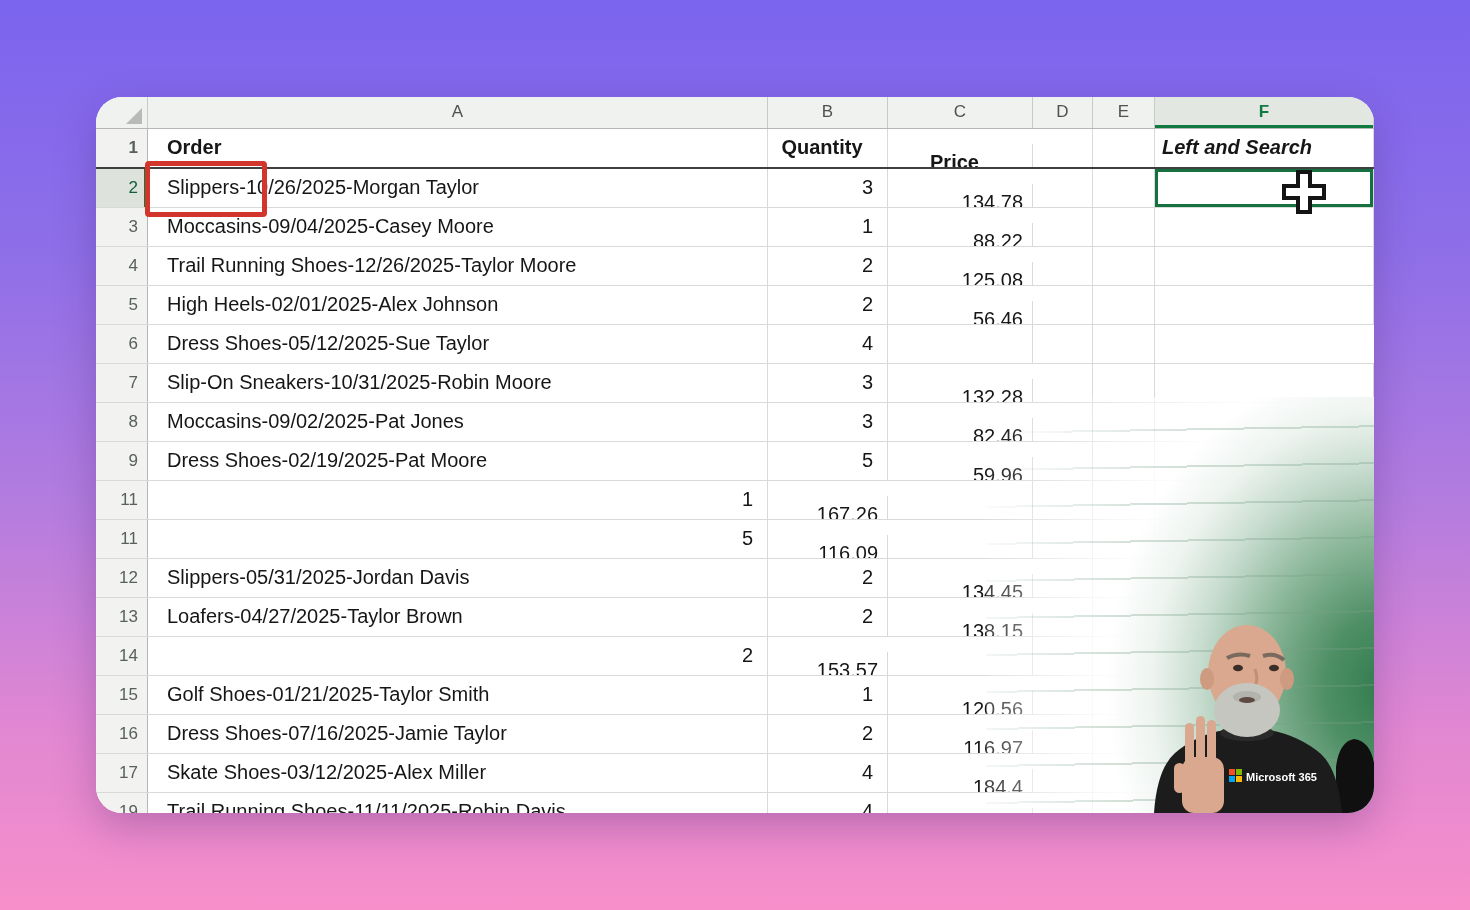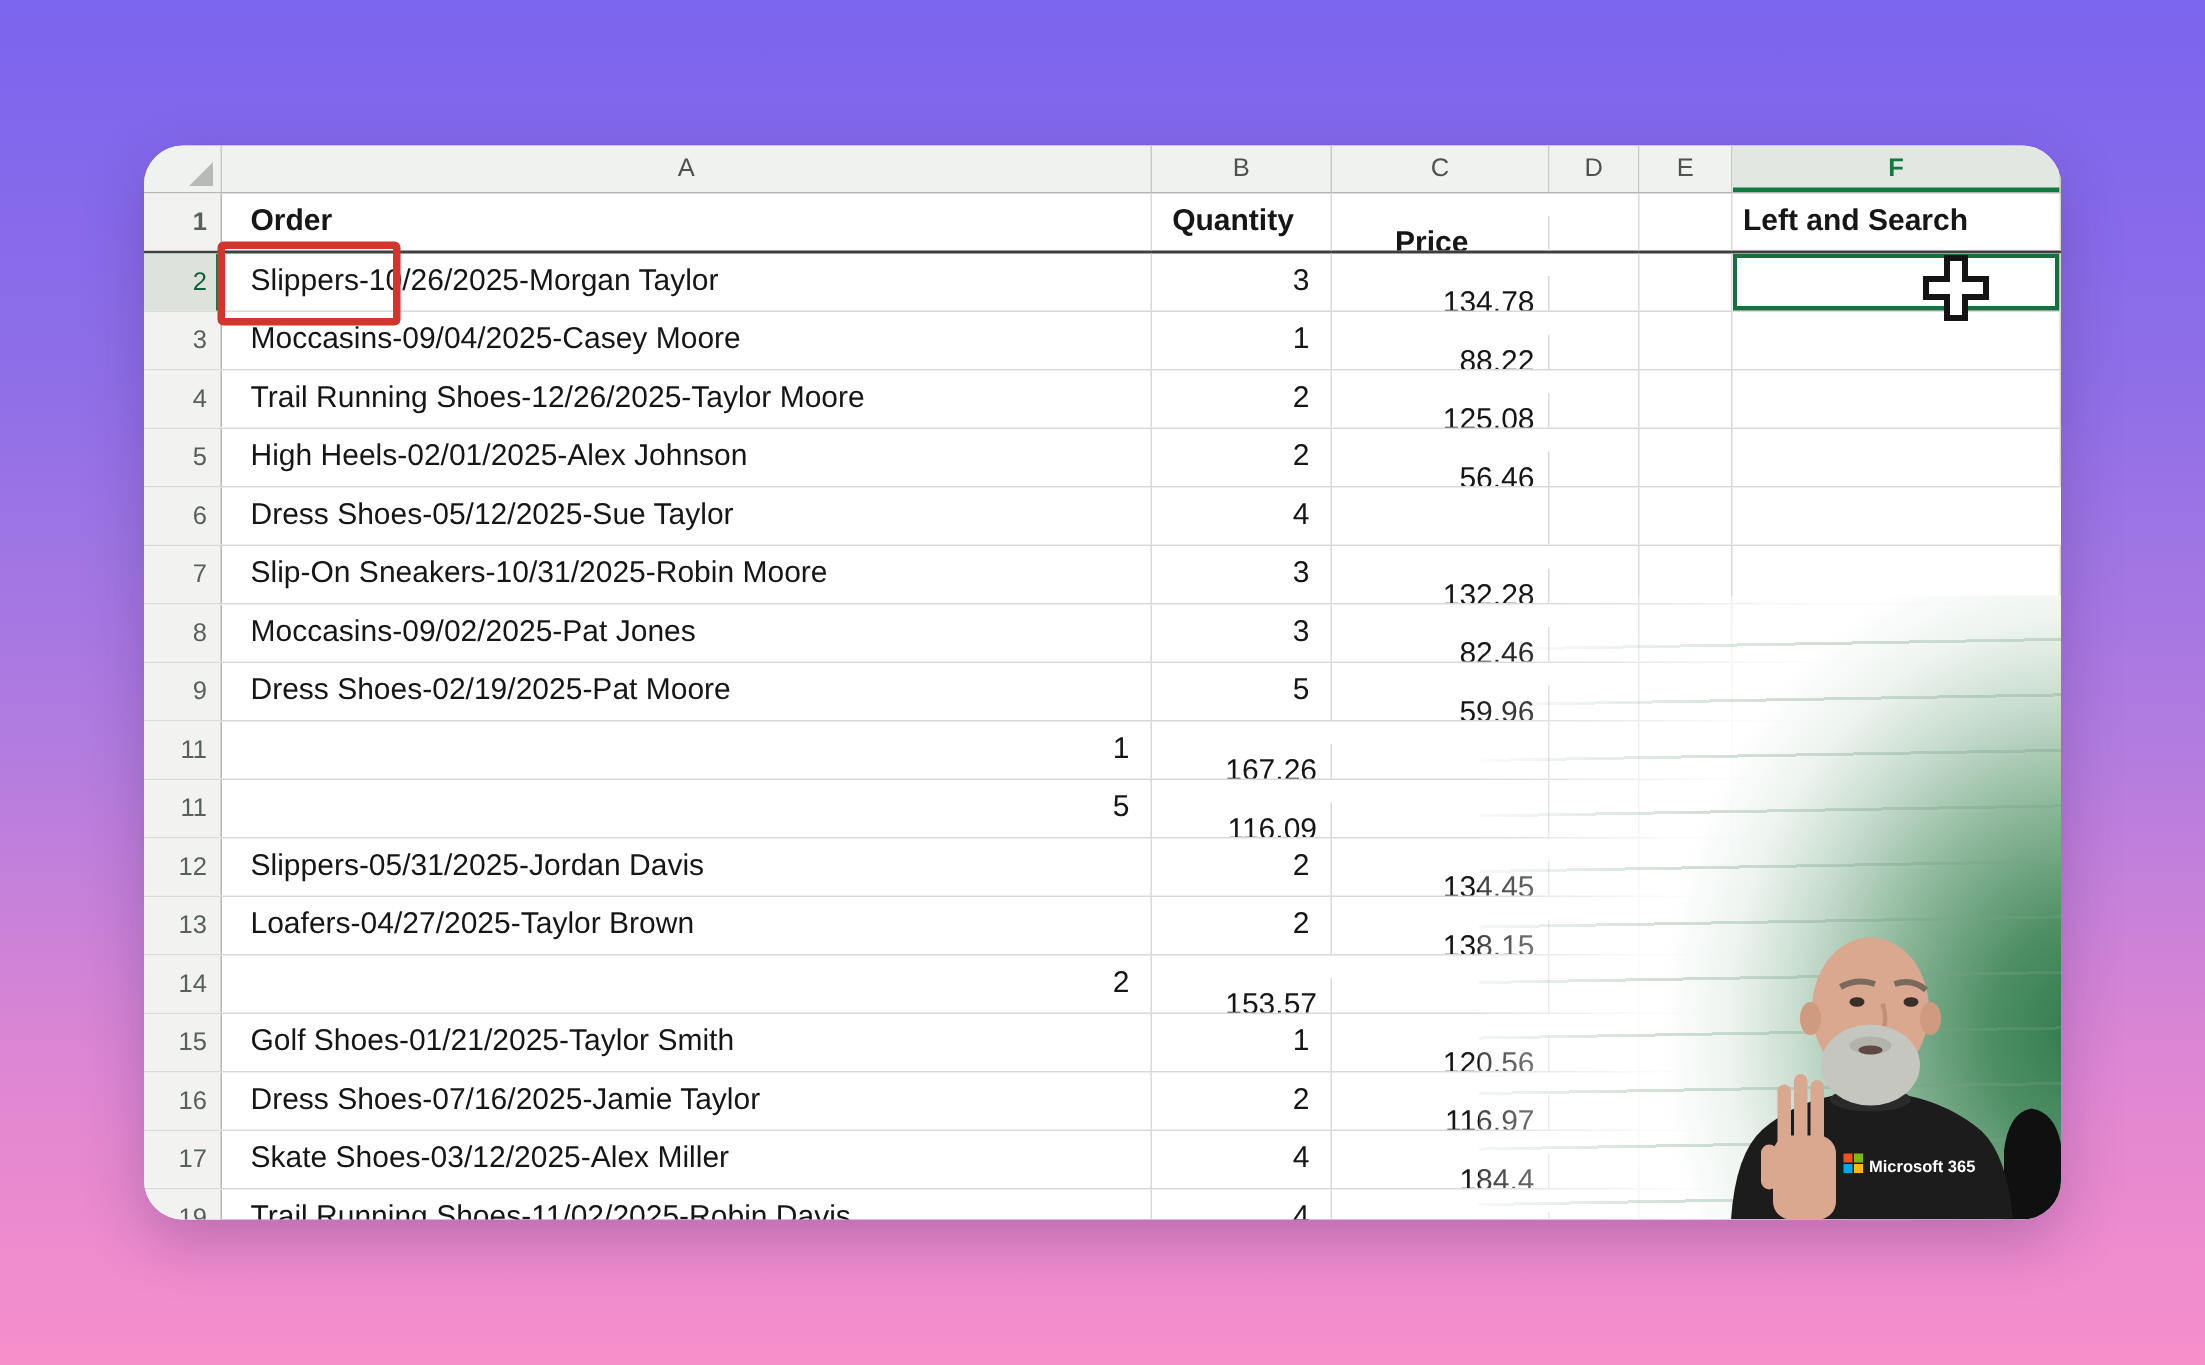--- a/index.html
+++ b/index.html
@@ -34,21 +34,21 @@
   .datarow{height:38px;border-bottom:1px solid #d8dad7;font-size:20px;color:#161616;}
   .datarow .cell{line-height:37px;}
   .rowno{
     background:#f2f3f1;border-right:1px solid #b4b7b4;color:#57605a;
     font-size:17px;text-align:right;padding-right:9px;box-sizing:border-box;
   }
   .selrow{background:#dde2dd;color:#11603a;box-shadow:inset -3px 0 0 0 #0f7b40;}
   .ca{padding-left:19px;}
   .cb{text-align:right;padding-right:14px;box-sizing:border-box;}
   .cc{text-align:right;padding-right:9px;box-sizing:border-box;margin-top:15px;}
-  .cf{padding-left:7px;}
+  .cf{padding-left:7px;font-style:italic;}
   .header-row{border-bottom:2px solid #3f3f3f;font-weight:bold;}
   .header-row .cb,.header-row .cc{text-align:center;padding-right:11px;}
   .selected-cell{box-shadow:inset 0 0 0 3px #15713f;}
   
   .redbox{
     position:absolute;left:49px;top:64px;width:112px;height:46px;
     border:5px solid #d2352b;border-radius:4px;z-index:30;pointer-events:none;
   }
   
   .overlay{
@@ -232,21 +232,21 @@
     <div class="cell rowno">17</div>
     <div class="cell ca">Skate Shoes-03/12/2025-Alex Miller</div>
     <div class="cell cb">4</div>
     <div class="cell cc">184.4</div>
     <div class="cell cd"></div>
     <div class="cell ce"></div>
     <div class="cell cf"></div>
   </div>
       <div class="row datarow">
     <div class="cell rowno">19</div>
-    <div class="cell ca">Trail Running Shoes-11/02/2025-Robin Davis</div>
+    <div class="cell ca">Trail Running Shoes-11/11/2025-Robin Davis</div>
     <div class="cell cb">4</div>
     <div class="cell cc">43.48</div>
     <div class="cell cd"></div>
     <div class="cell ce"></div>
     <div class="cell cf"></div>
   </div>
     </div>
 
   <div class="overlay"></div>
 

